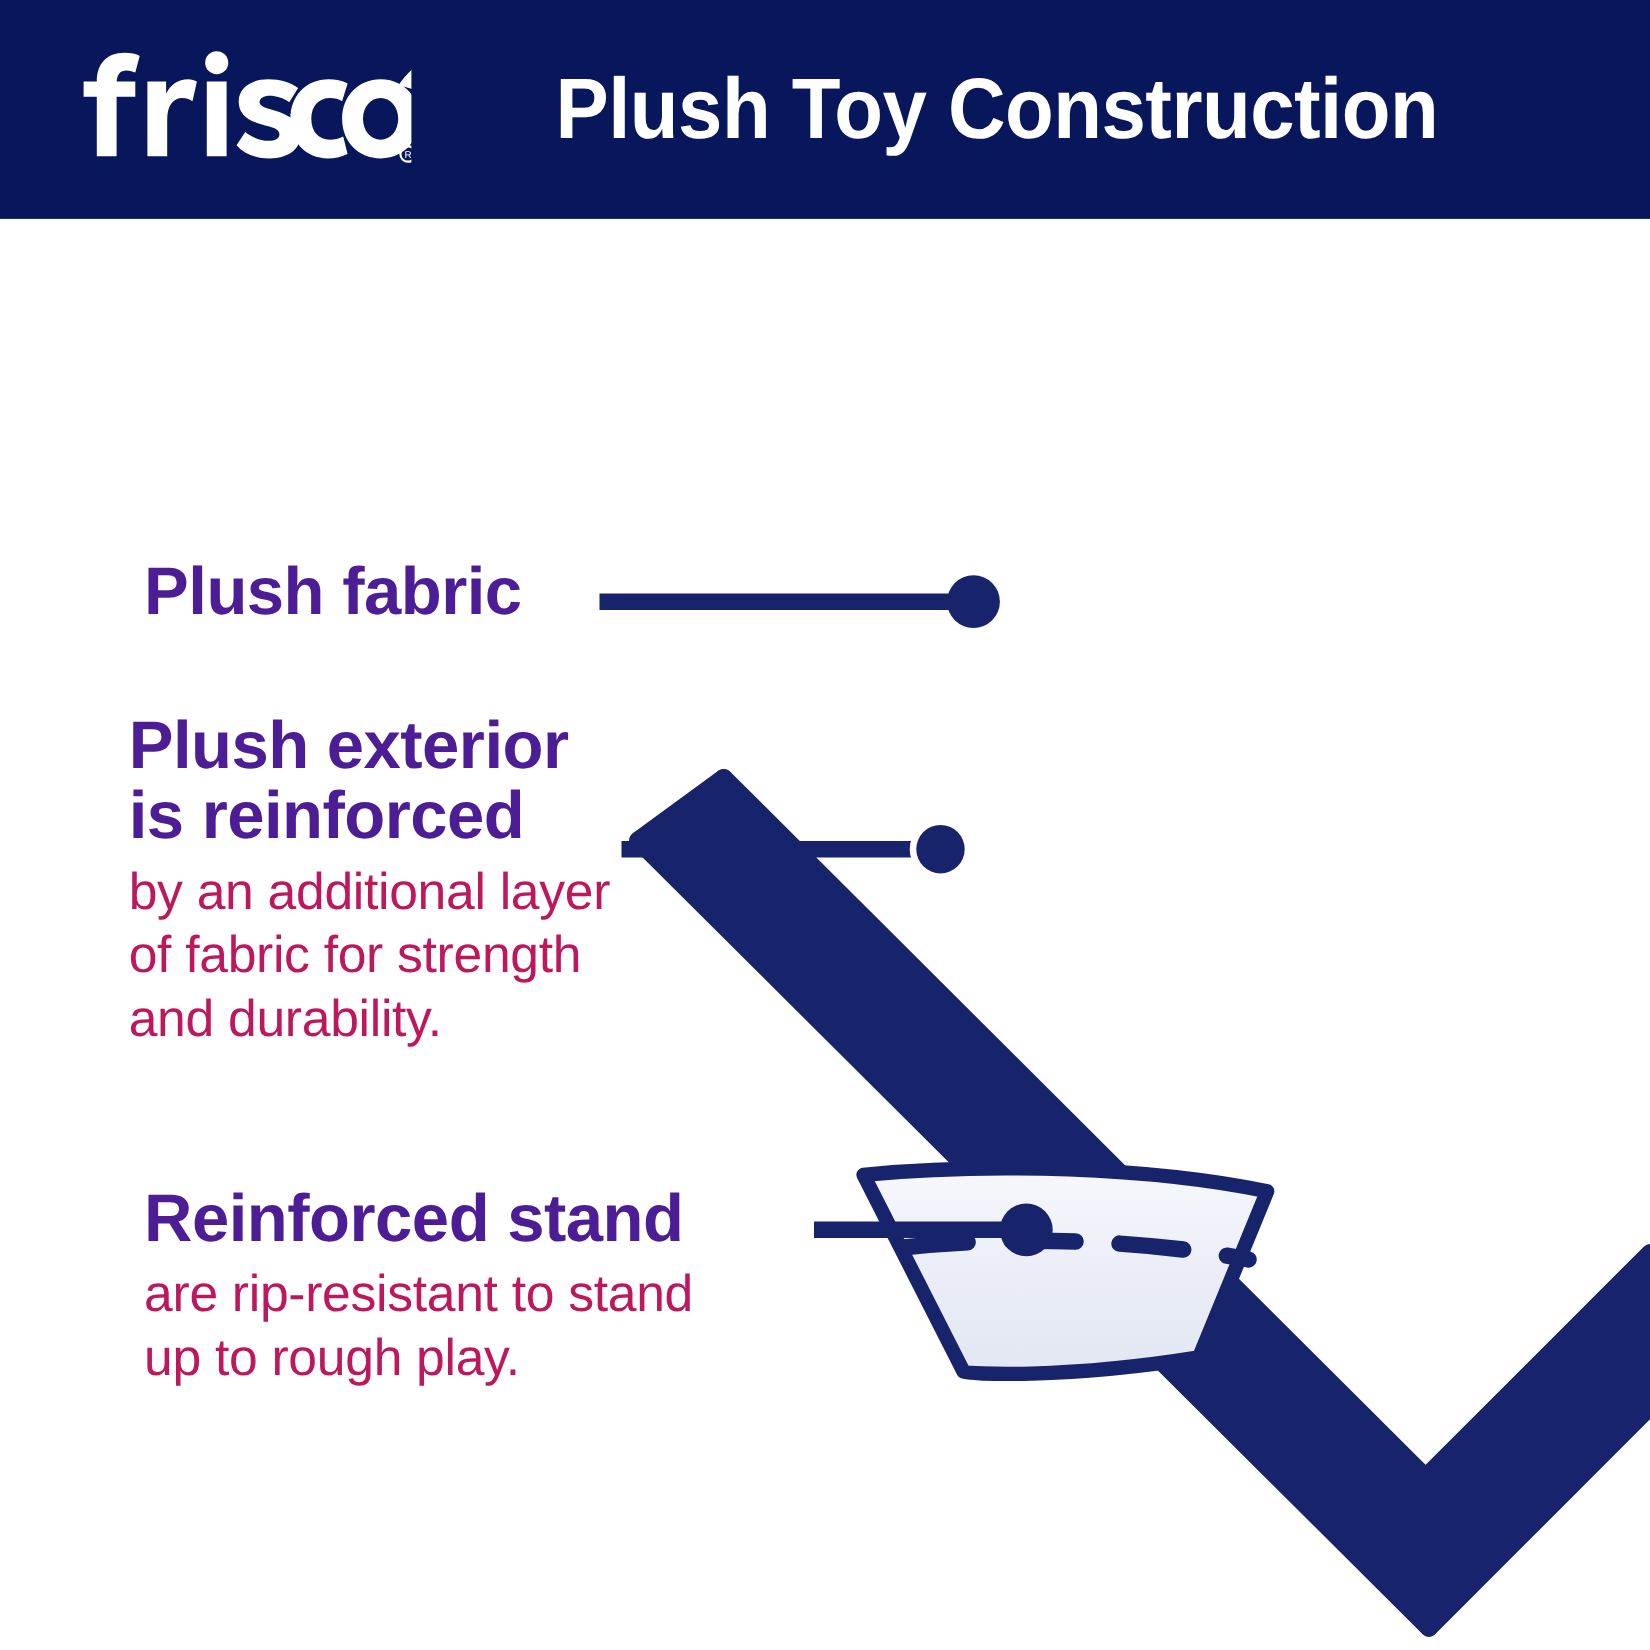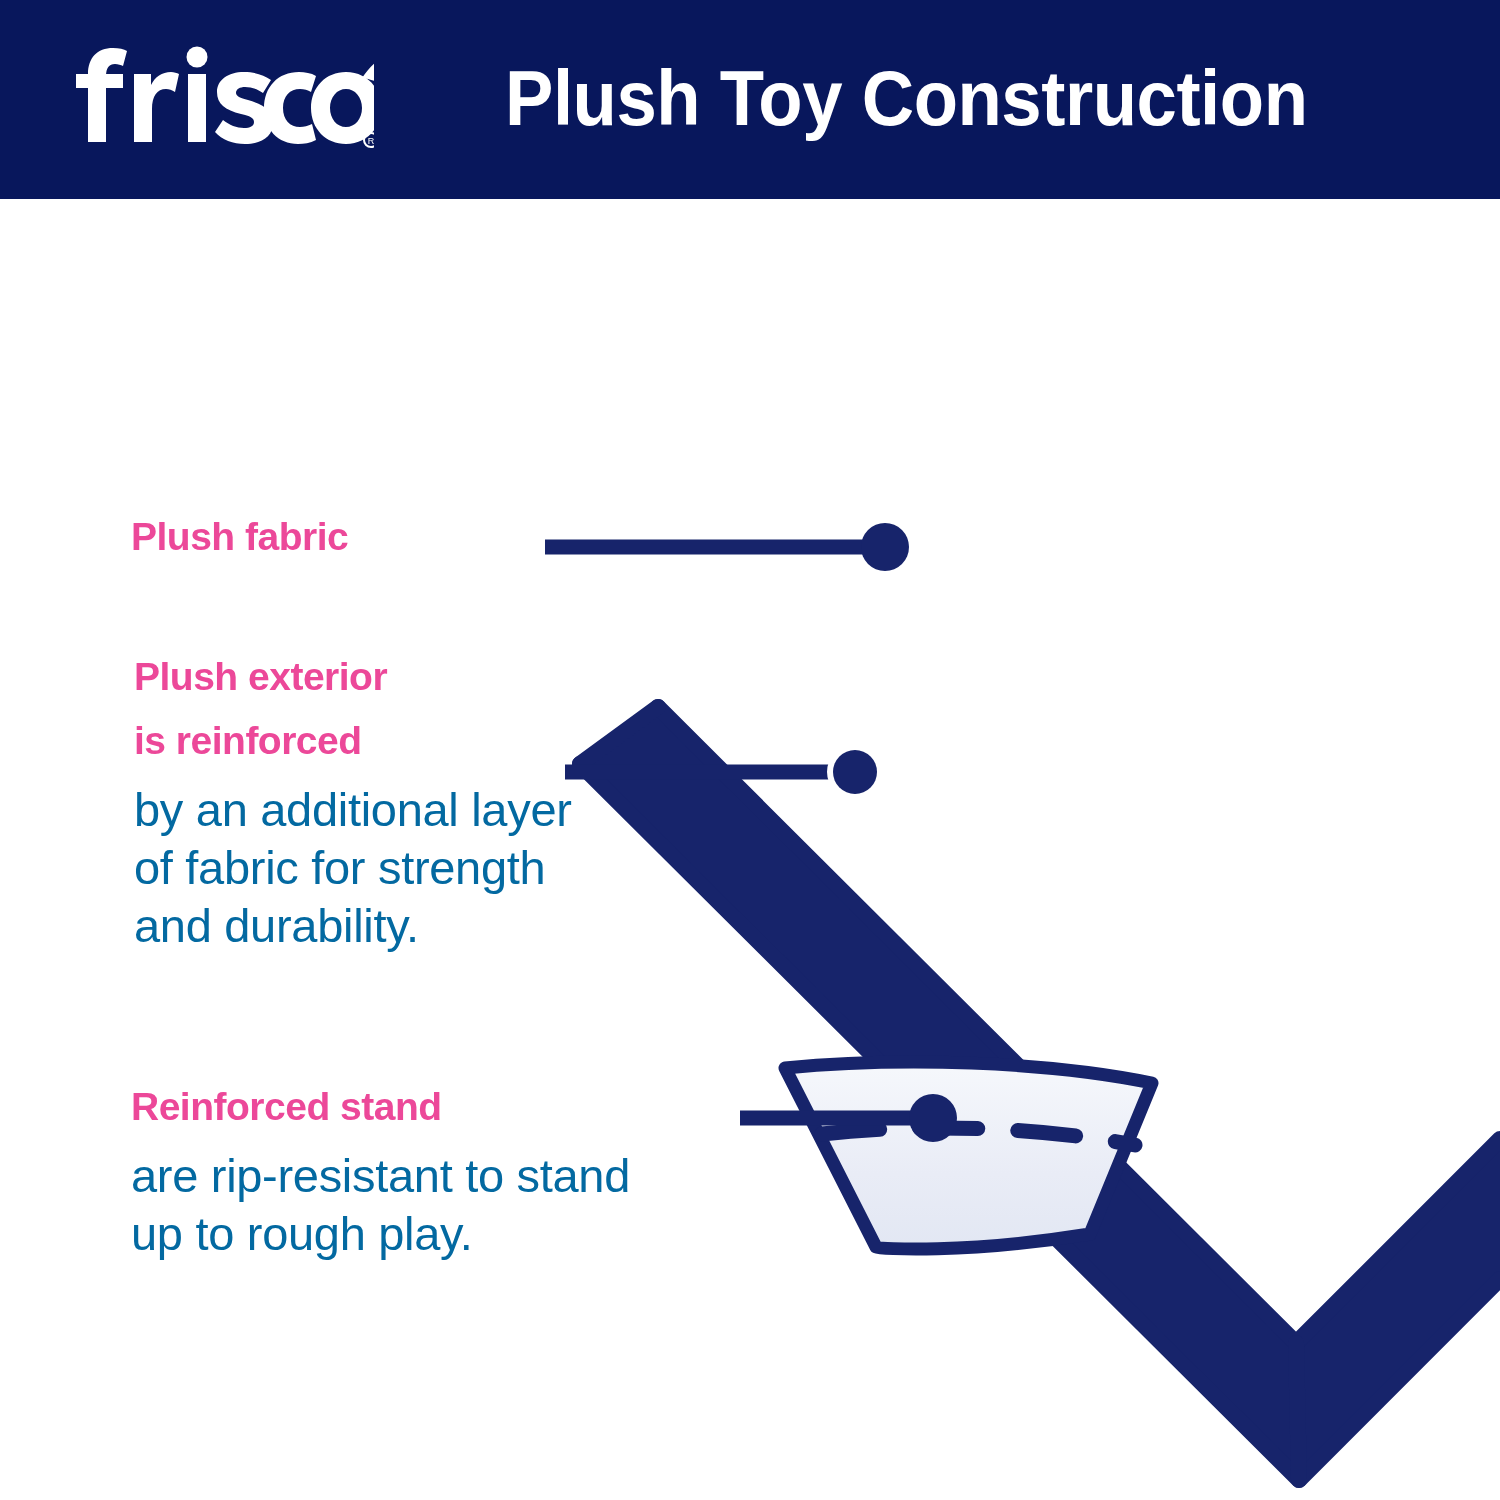--- a/index.html
+++ b/index.html
@@ -39,41 +39,41 @@
   
   .illustration{
     position:absolute;left:0;top:199px;width:1500px;height:1301px;
     pointer-events:none;
   }
   .illustration svg{display:block;width:1500px;height:1301px;}
 
   
   .callout{position:absolute;}
   .callout .head{
-    color:#ec4899;
+    color:#4c1d95;
     font-family:"Liberation Sans", sans-serif;
     font-weight:bold;
-    font-size:39px;
+    font-size:61px;
     line-height:64px;
     letter-spacing:-0.5px;
     white-space:nowrap;
   }
   .callout .body{
-    color:#0369a1;
+    color:#be185d;
     font-family:"Liberation Sans", sans-serif;
     font-weight:normal;
     font-size:47px;
     line-height:58px;
     letter-spacing:-0.3px;
     margin-top:8px;
     white-space:pre-line;
   }
 
   #callout-plush-fabric{left:131px;top:505px;}
-  #callout-plush-exterior{left:134px;top:645px;}
+  #callout-plush-exterior{left:117px;top:645px;}
   #callout-reinforced-seams{left:131px;top:1075px;}
 </style>
 </head>
 <body>
 
 <div id="root">
 
   <div class="header">
 
     <svg class="logo" viewBox="0 0 300 110" aria-hidden="true">

